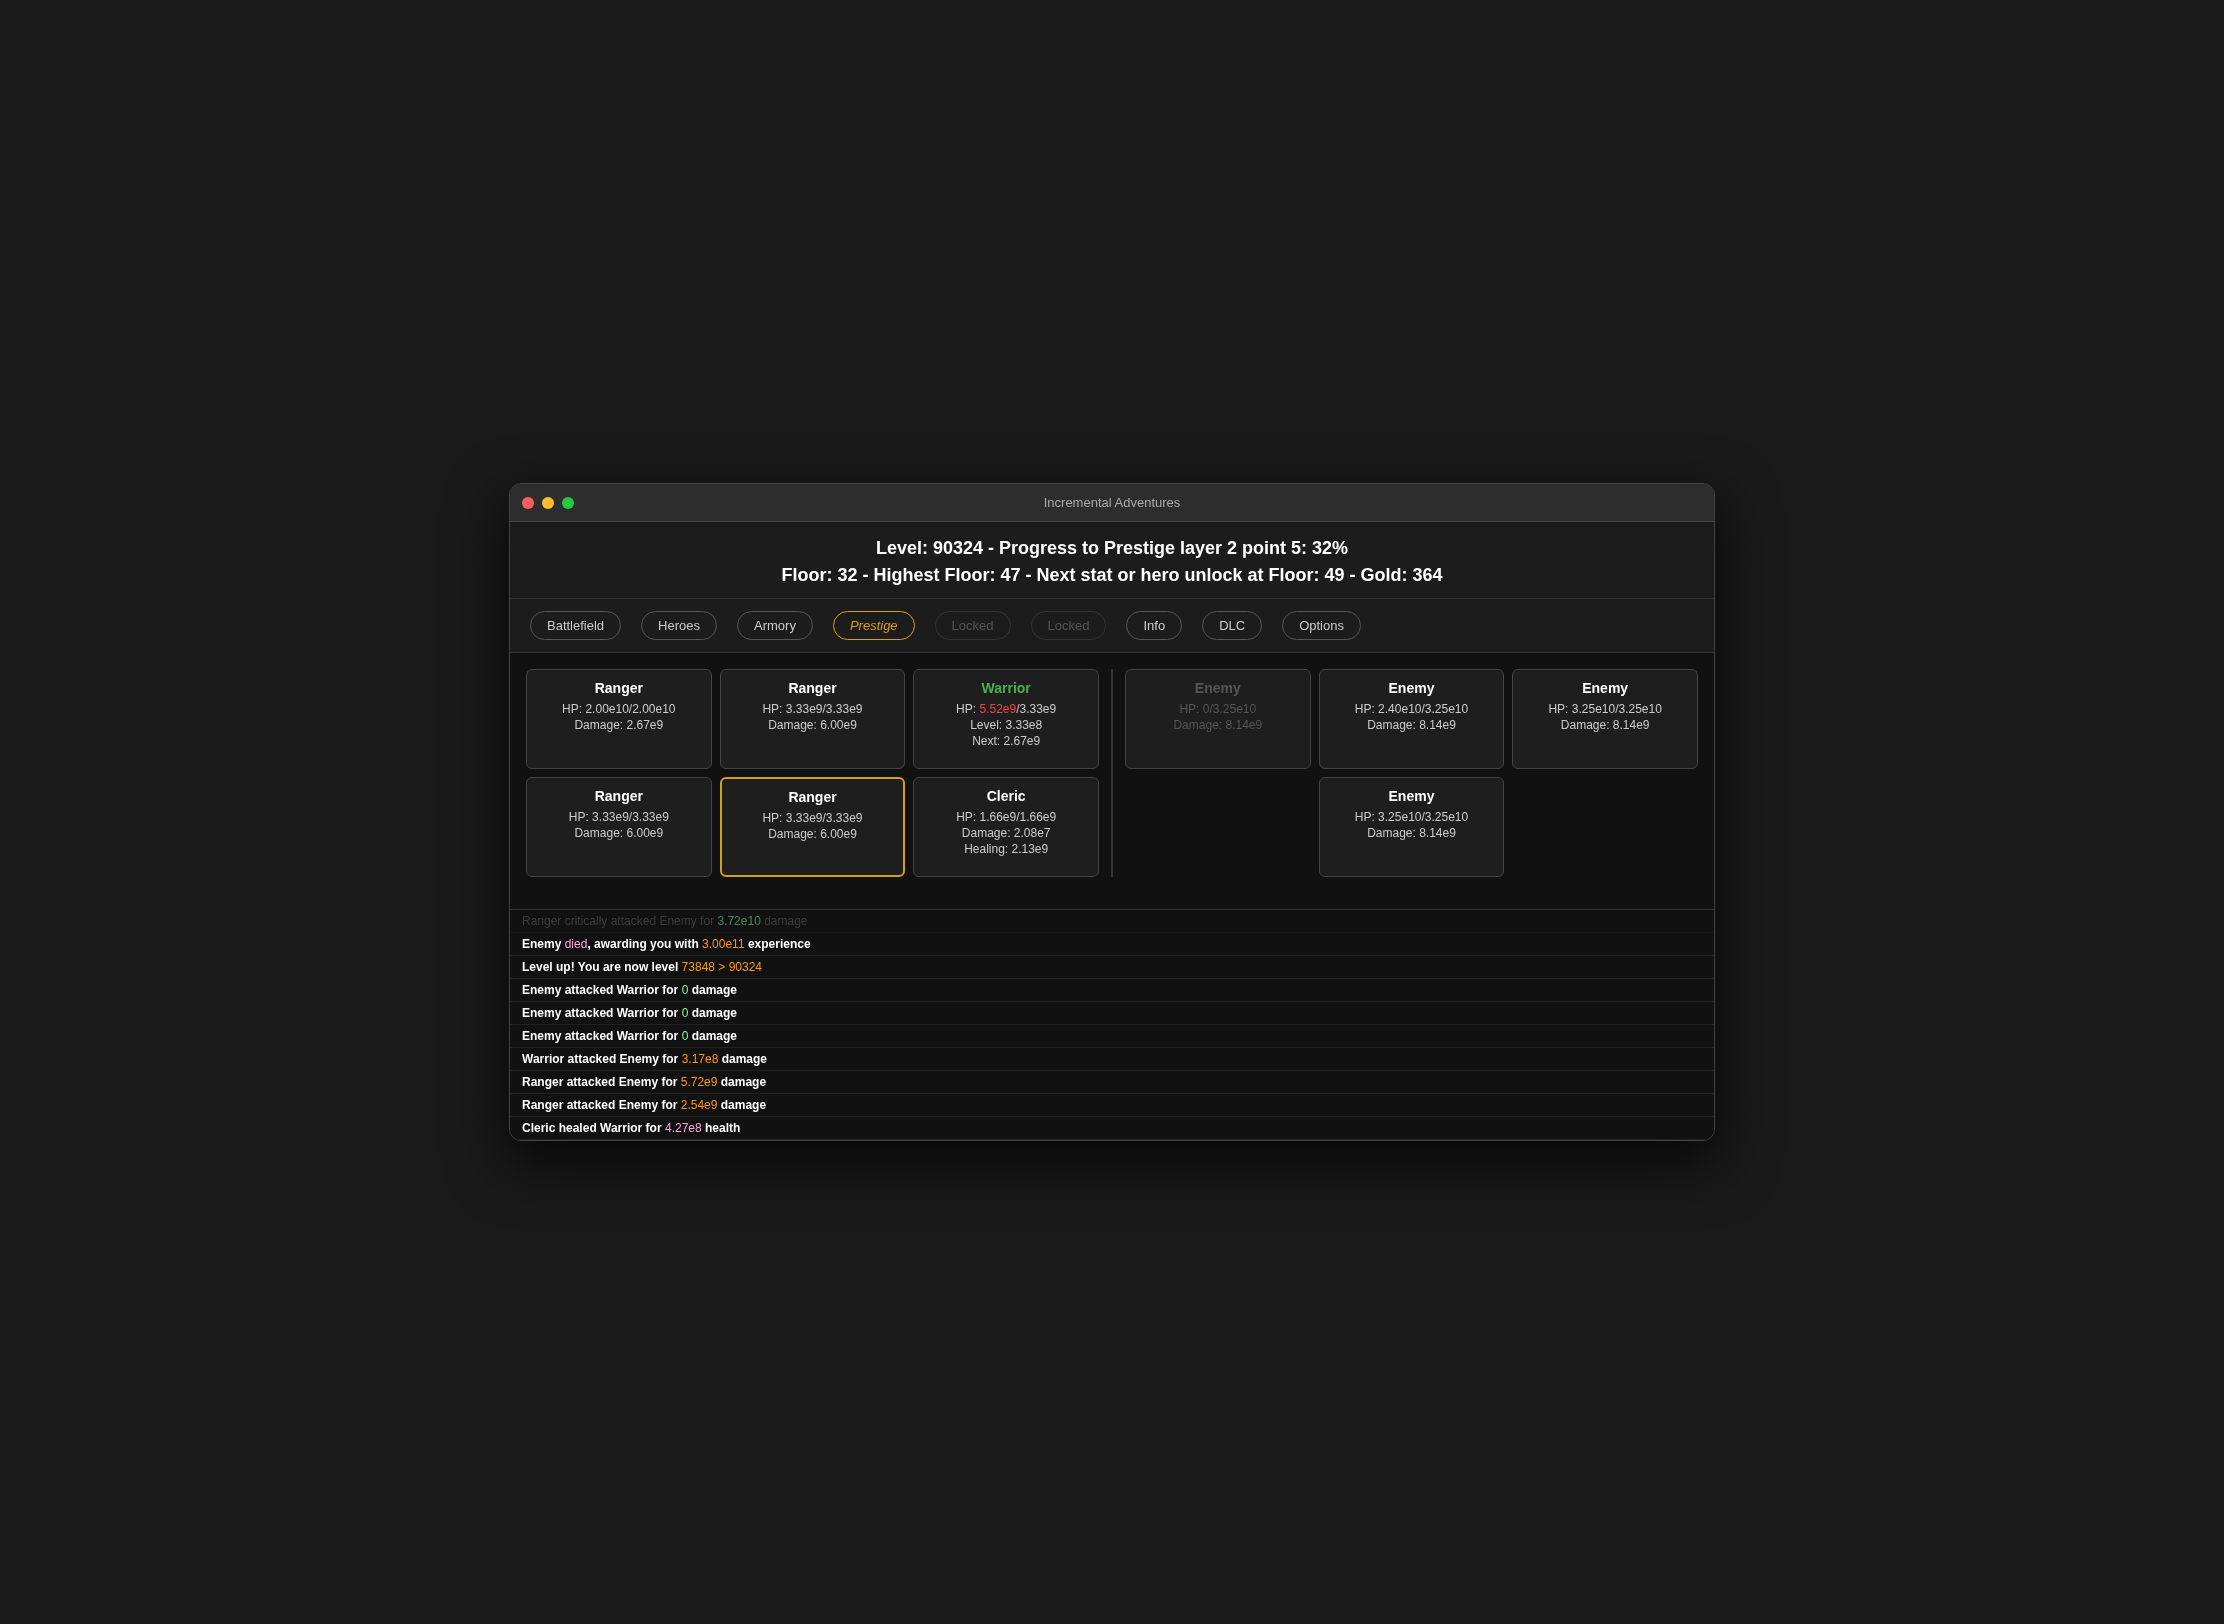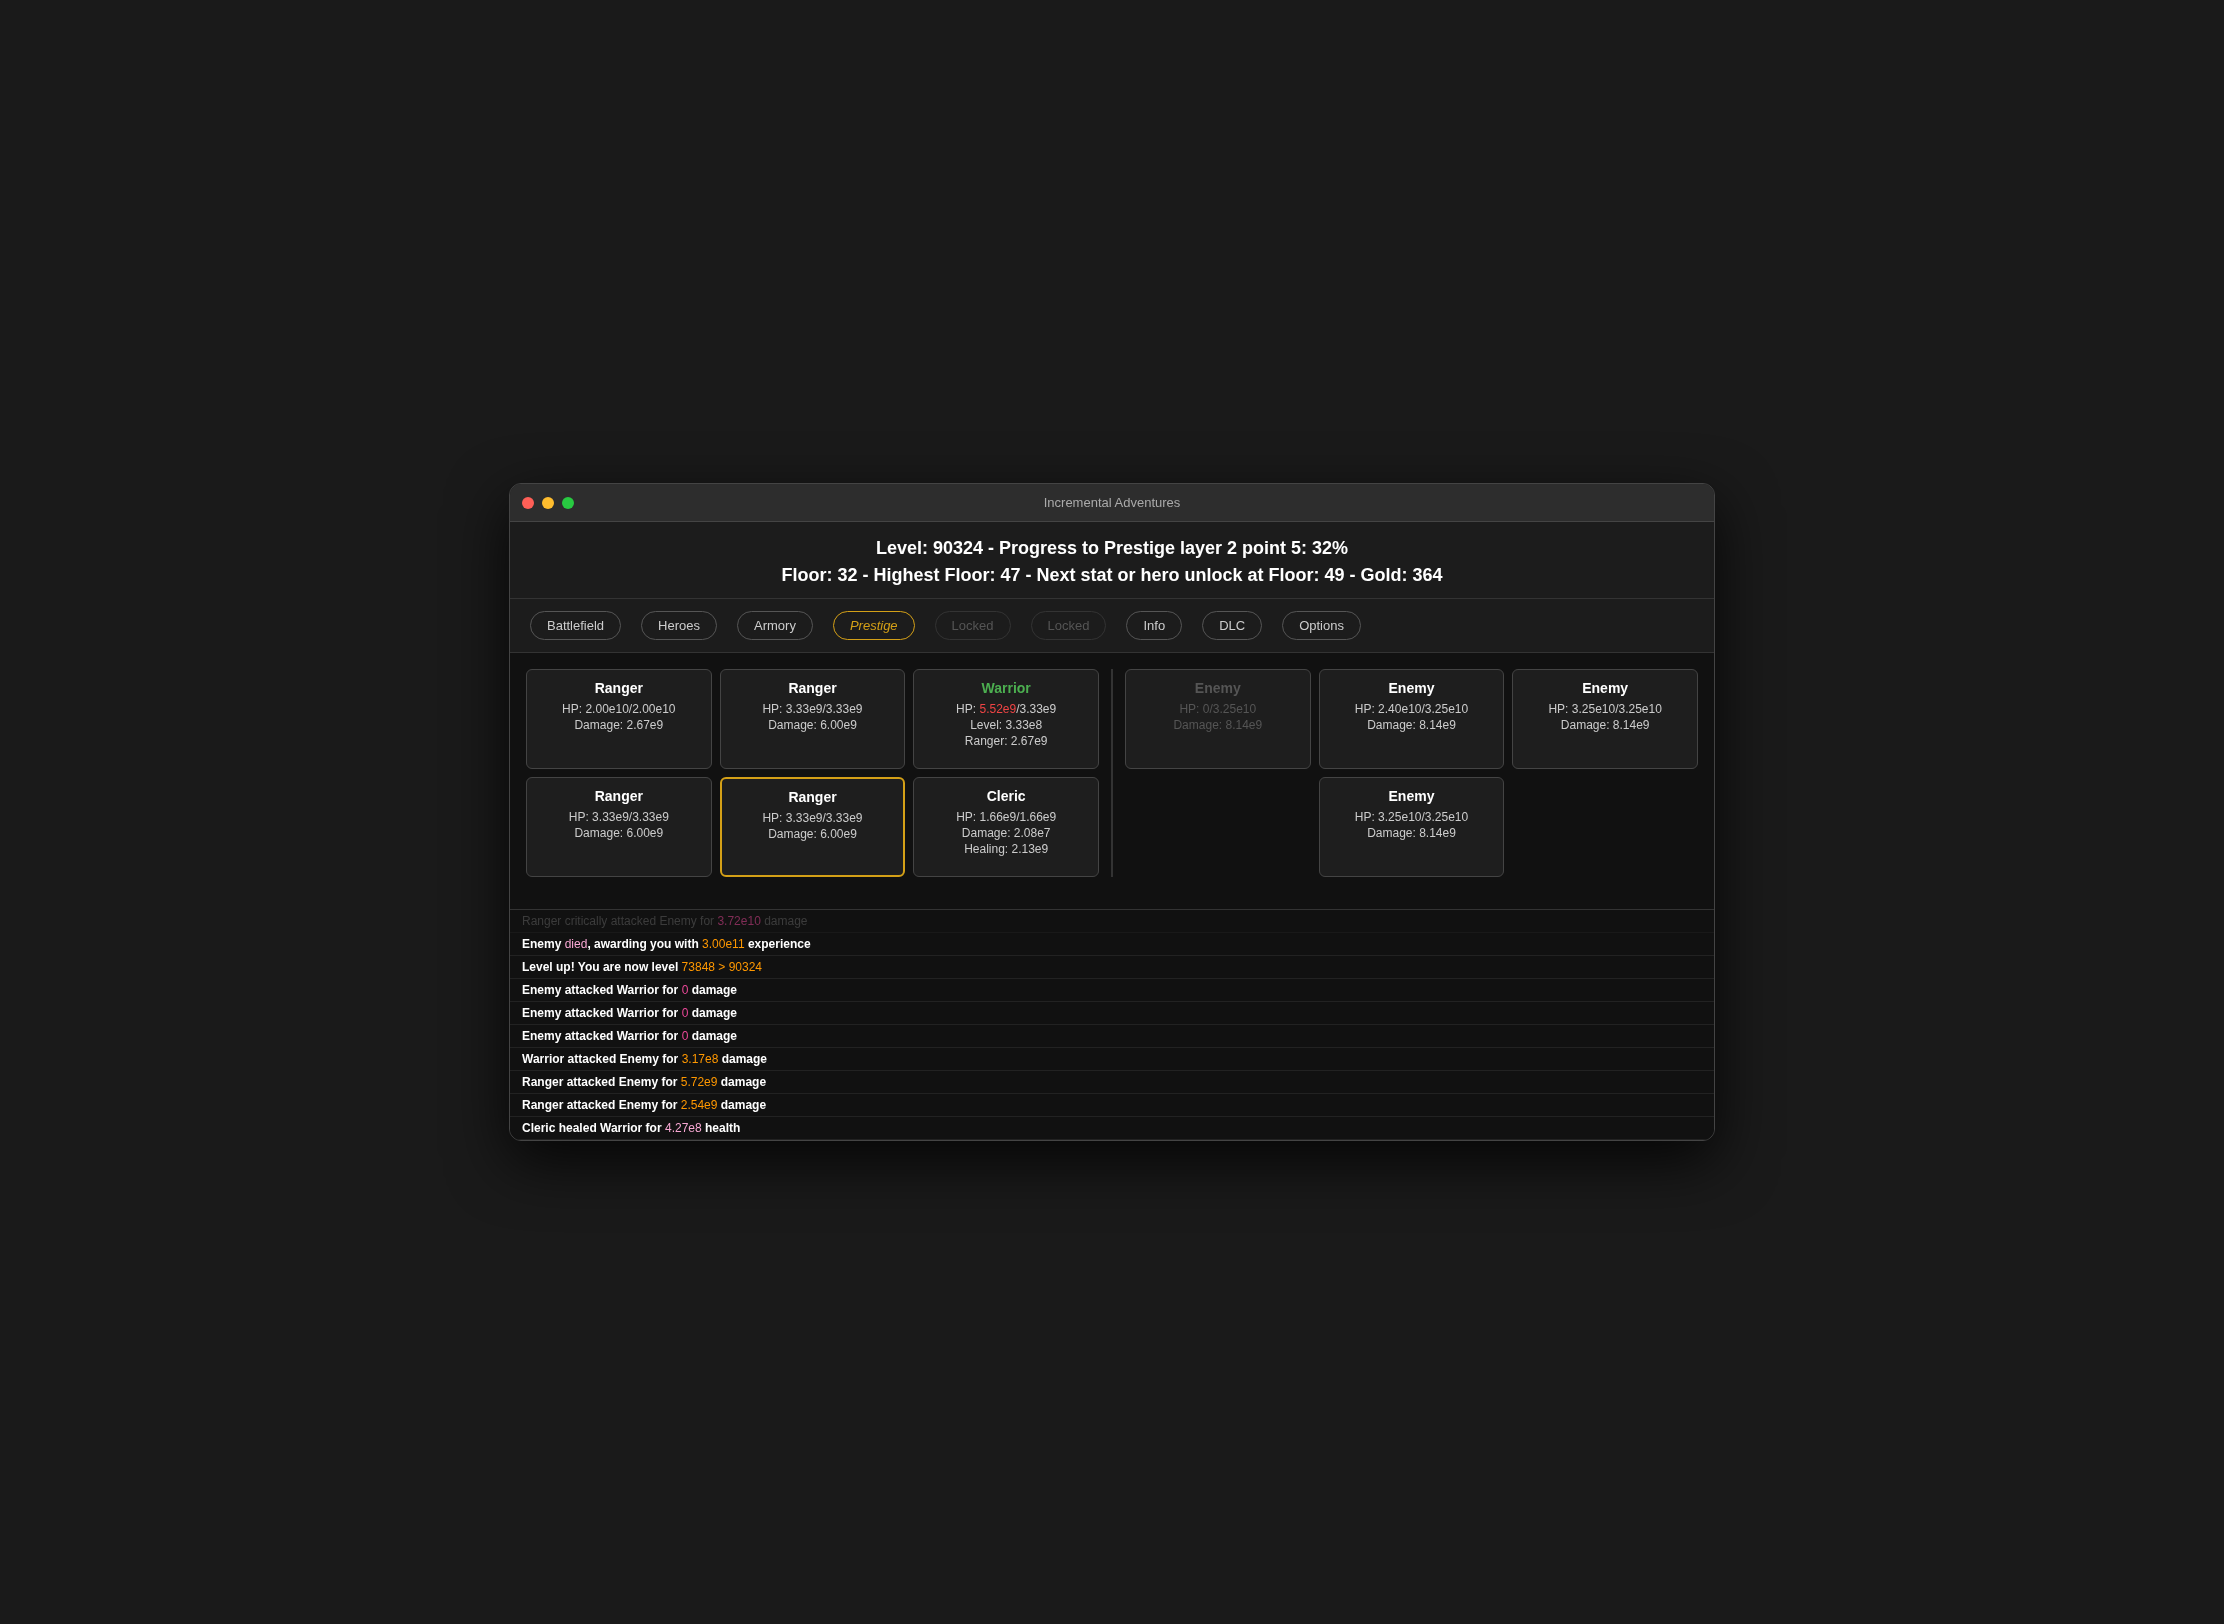--- a/index.html
+++ b/index.html
@@ -156,21 +156,21 @@
       background: #111;
       border-top: 1px solid #333;
     }
     .log-line {
       padding: 4px 12px;
       font-size: 12px;
       color: #888;
       border-bottom: 1px solid #222;
     }
     .log-line span.white { color: #fff; font-weight: bold; }
-    .log-line span.red { color: #ec4899; }
+    .log-line span.red { color: #86efac; }
     .log-line span.green { color: #f9a8d4; }
     .log-line span.orange { color: #ff9800; }
     .log-line span.dim { color: #666; }
     .log-line.faded { opacity: 0.5; }
   </style>
 </head>
 <body>
 
 <div class="window">
   <div class="titlebar">
@@ -209,21 +209,21 @@
           </div>
           <div class="unit-card">
             <div class="unit-name">Ranger</div>
             <div class="unit-stat">HP: 3.33e9/3.33e9</div>
             <div class="unit-stat">Damage: 6.00e9</div>
           </div>
           <div class="unit-card">
             <div class="unit-name green">Warrior</div>
             <div class="unit-stat">HP: <span style="color:#ef4444">5.52e9</span>/3.33e9</div>
             <div class="unit-stat">Level: 3.33e8</div>
-            <div class="unit-stat">Ranger: 2.67e9</div>
+            <div class="unit-stat">Next: 2.67e9</div>
           </div>
           <div class="unit-card">
             <div class="unit-name">Ranger</div>
             <div class="unit-stat">HP: 3.33e9/3.33e9</div>
             <div class="unit-stat">Damage: 6.00e9</div>
           </div>
           <div class="unit-card selected">
             <div class="unit-name">Ranger</div>
             <div class="unit-stat">HP: 3.33e9/3.33e9</div>
             <div class="unit-stat">Damage: 6.00e9</div>

